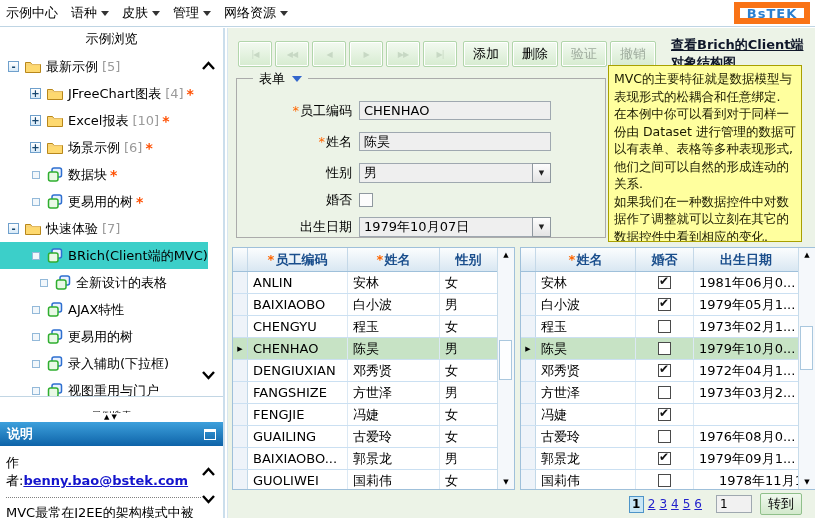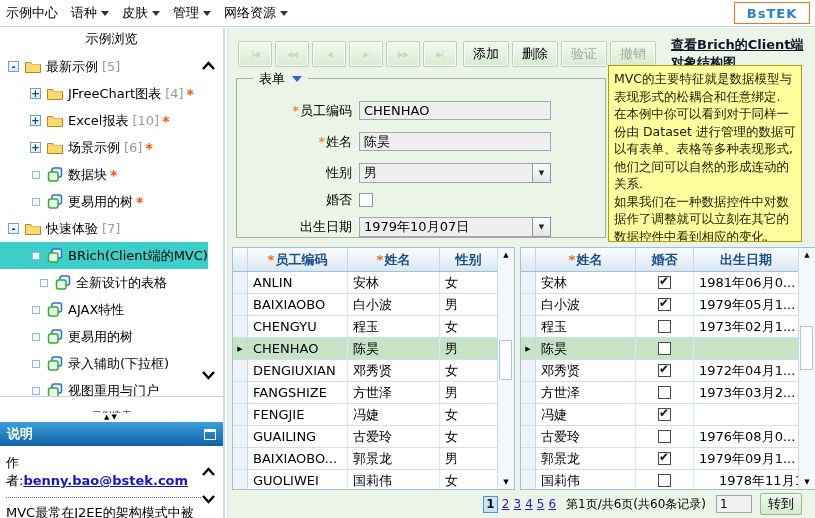--- a/index.html
+++ b/index.html
@@ -3,21 +3,21 @@
 <meta charset="utf-8">
 <style>
   * { margin:0; padding:0; box-sizing:border-box; }
   html,body { width:815px; height:518px; overflow:hidden; }
   body { font-family:"DejaVu Sans","Liberation Sans",sans-serif; font-size:13px; background:#fff; position:relative; color:#000; }
 
   
   #topbar { position:absolute; left:0; top:0; width:815px; height:27px; background:#fff; border-bottom:1px solid #BFD5E4; display:flex; align-items:center; padding-left:6px; }
   .menu-item { display:inline-flex; align-items:center; margin-right:13px; cursor:pointer; }
   .menu-arrow { width:0; height:0; border-left:4px solid transparent; border-right:4px solid transparent; border-top:5px solid #333; margin-left:4px; }
-  #logo-box { position:absolute; right:5px; top:2px; width:76px; height:22px; border:1px solid #f97316; background:#fff; display:flex; align-items:center; justify-content:center; color:#2A7FD0; font-weight:bold; letter-spacing:1px; font-size:13px; }
+  #logo-box { position:absolute; right:5px; top:2px; width:76px; height:22px; border:6px solid #f97316; background:#fff; display:flex; align-items:center; justify-content:center; color:#2A7FD0; font-weight:bold; letter-spacing:1px; font-size:13px; }
 
   
   #sidebar { position:absolute; left:0; top:28px; width:225px; height:490px; background:#fff; border-right:2px solid #CBDEEC; overflow:hidden; }
   .panel-title { height:20px; text-align:center; padding-top:2px; }
   #tree { position:absolute; left:0; top:21px; width:225px; height:347px; overflow:hidden; padding-top:4px; }
   .tree-row { height:27px; display:flex; align-items:center; white-space:nowrap; width:208px; cursor:pointer; }
   .tree-row.sel { background:#3CCFC9; }
   .expander { width:11px; height:11px; border:1px solid #6FA0CC; background:linear-gradient(#FFFFFF,#D8EAF8); display:flex; align-items:center; justify-content:center; font-size:10px; line-height:8px; color:#17466F; margin-right:6px; flex:none; font-weight:bold; }
   .expander.box { width:8px; height:8px; border:1px solid #93B9D9; background:#F2F7FB; margin-left:2px; margin-right:7px; }
   .tree-icon { margin-right:5px; flex:none; display:flex; }
@@ -495,20 +495,21 @@
           <div class="g-cell" style="width: 105px;">1973年02月1...</div>
         </div>
         <div class="grid-row sel">
           <div class="g-cell ind-cell" style="width: 15px;">
             <span class="ind-arrow">▶</span>
           </div>
           <div class="g-cell" style="width: 100px;">陈昊</div>
           <div class="g-cell center" style="width: 58px;">
             <span class="cb"></span>
           </div>
+          <div class="g-cell" style="width: 105px;">1979年10月0...</div>
         </div>
         <div class="grid-row">
           <div class="g-cell ind-cell" style="width: 15px;"></div>
           <div class="g-cell" style="width: 100px;">邓秀贤</div>
           <div class="g-cell center" style="width: 58px;">
             <span class="cb checked"></span>
           </div>
           <div class="g-cell" style="width: 105px;">1972年04月1...</div>
         </div>
         <div class="grid-row">
@@ -561,17 +562,16 @@
 
   <div id="pager">
     <span id="pager-pages" style="display:flex;align-items:center;">
         <span class="page-cur">1</span>
         <span class="page-link">2</span>
         <span class="page-link">3</span>
         <span class="page-link">4</span>
         <span class="page-link">5</span>
         <span class="page-link">6</span>
       </span>
-    <span id="pager-status">第1页/共6页(共60条记录)</span>
     <input id="goto-input" type="text" value="1" style="">
     <button id="goto-btn">转到</button>
   </div>
 </div>
 
 </body></html>

